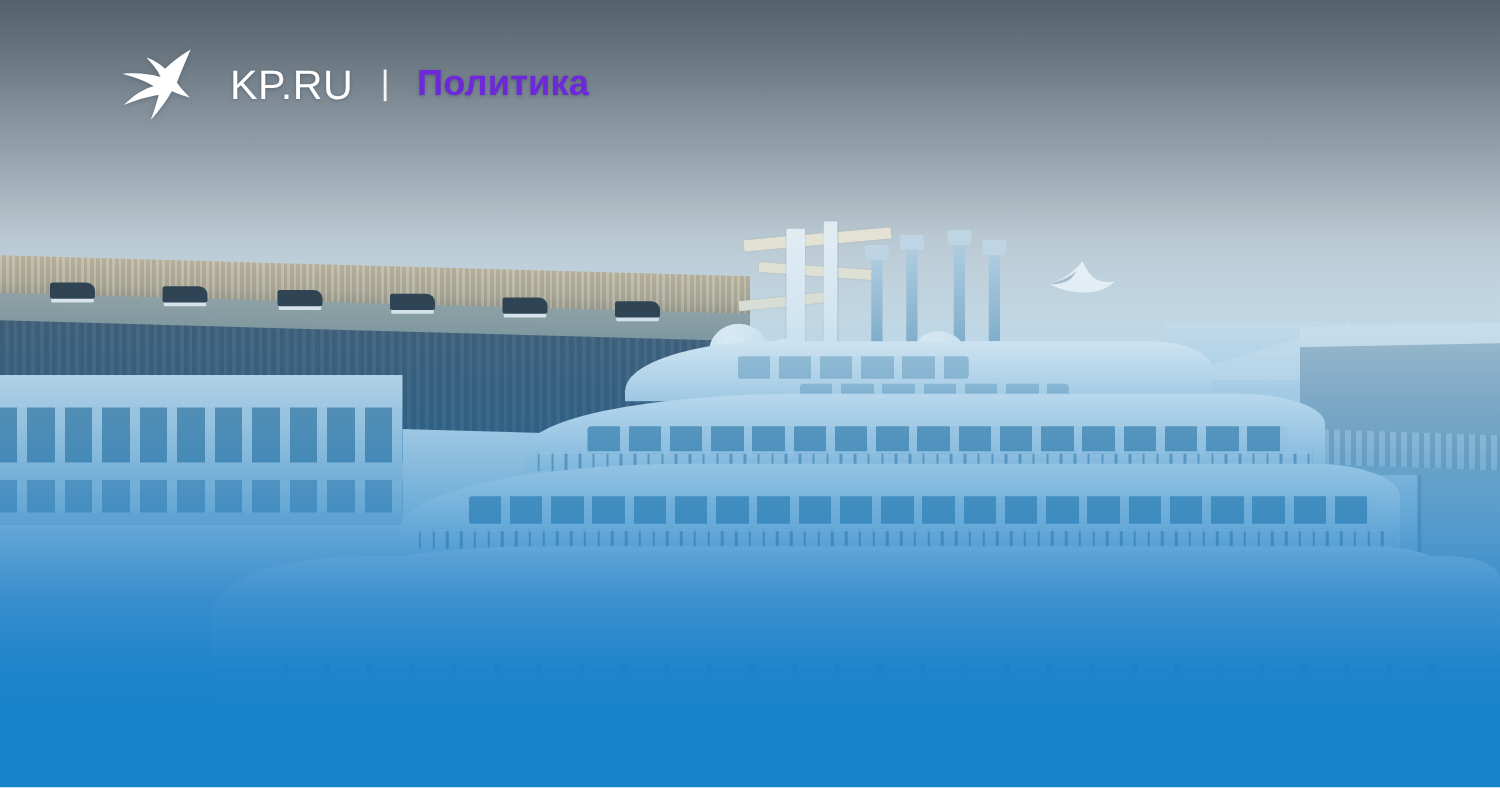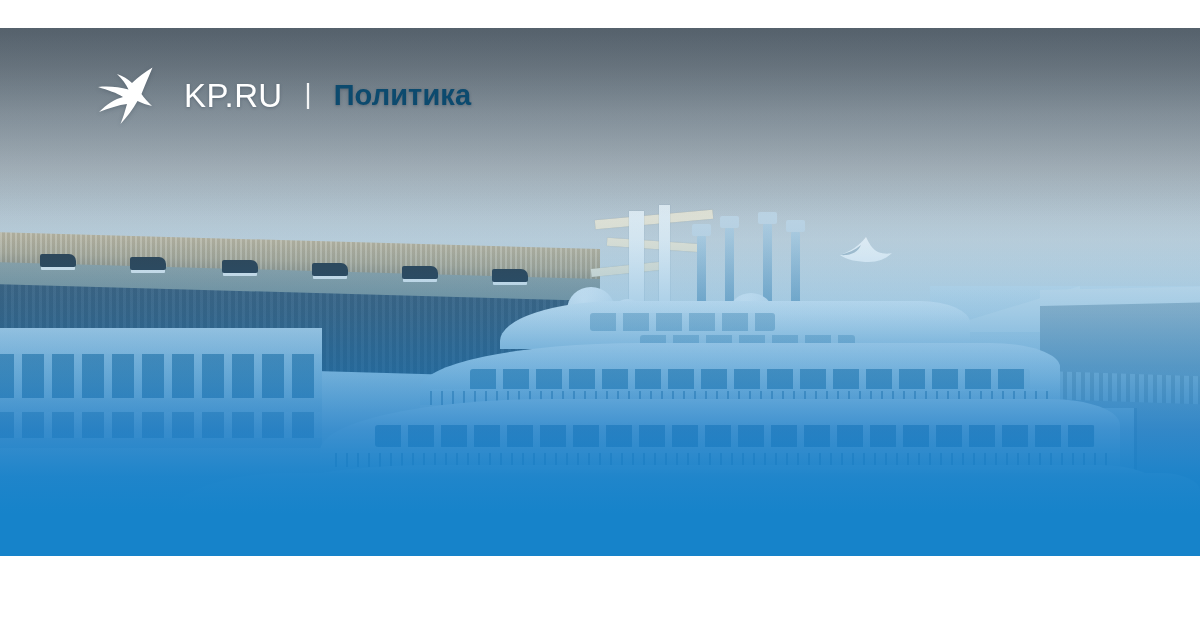--- a/index.html
+++ b/index.html
@@ -7,25 +7,24 @@
     padding: 0;
     background: #ffffff;
   }
   body {
     font-family: "Liberation Sans", "DejaVu Sans", sans-serif;
   }
 
   .share-card {
     position: relative;
     width: 1200px;
-    height: 528px;
+    height: 630px;
     overflow: hidden;
     background: #c9d3da;
     user-select: none;
-    margin-top: 28px;
   }
 
   
   .photo {
     position: absolute;
     inset: 0;
     overflow: hidden;
   }
 
   
@@ -331,21 +330,21 @@
   .divider {
     margin: 0 22px;
     color: rgba(255,255,255,0.92);
     font-size: 27px;
     font-weight: 300;
     line-height: 1;
     position: relative;
     top: -1px;
   }
   .rubric {
-    color: #0c4a6e;
+    color: #6d28d9;
     font-size: 29px;
     font-weight: 700;
     line-height: 1;
     letter-spacing: 0.1px;
     text-shadow: 0 1px 3px rgba(35,50,65,0.35);
   }
 
   
   .headline {
     position: absolute;

